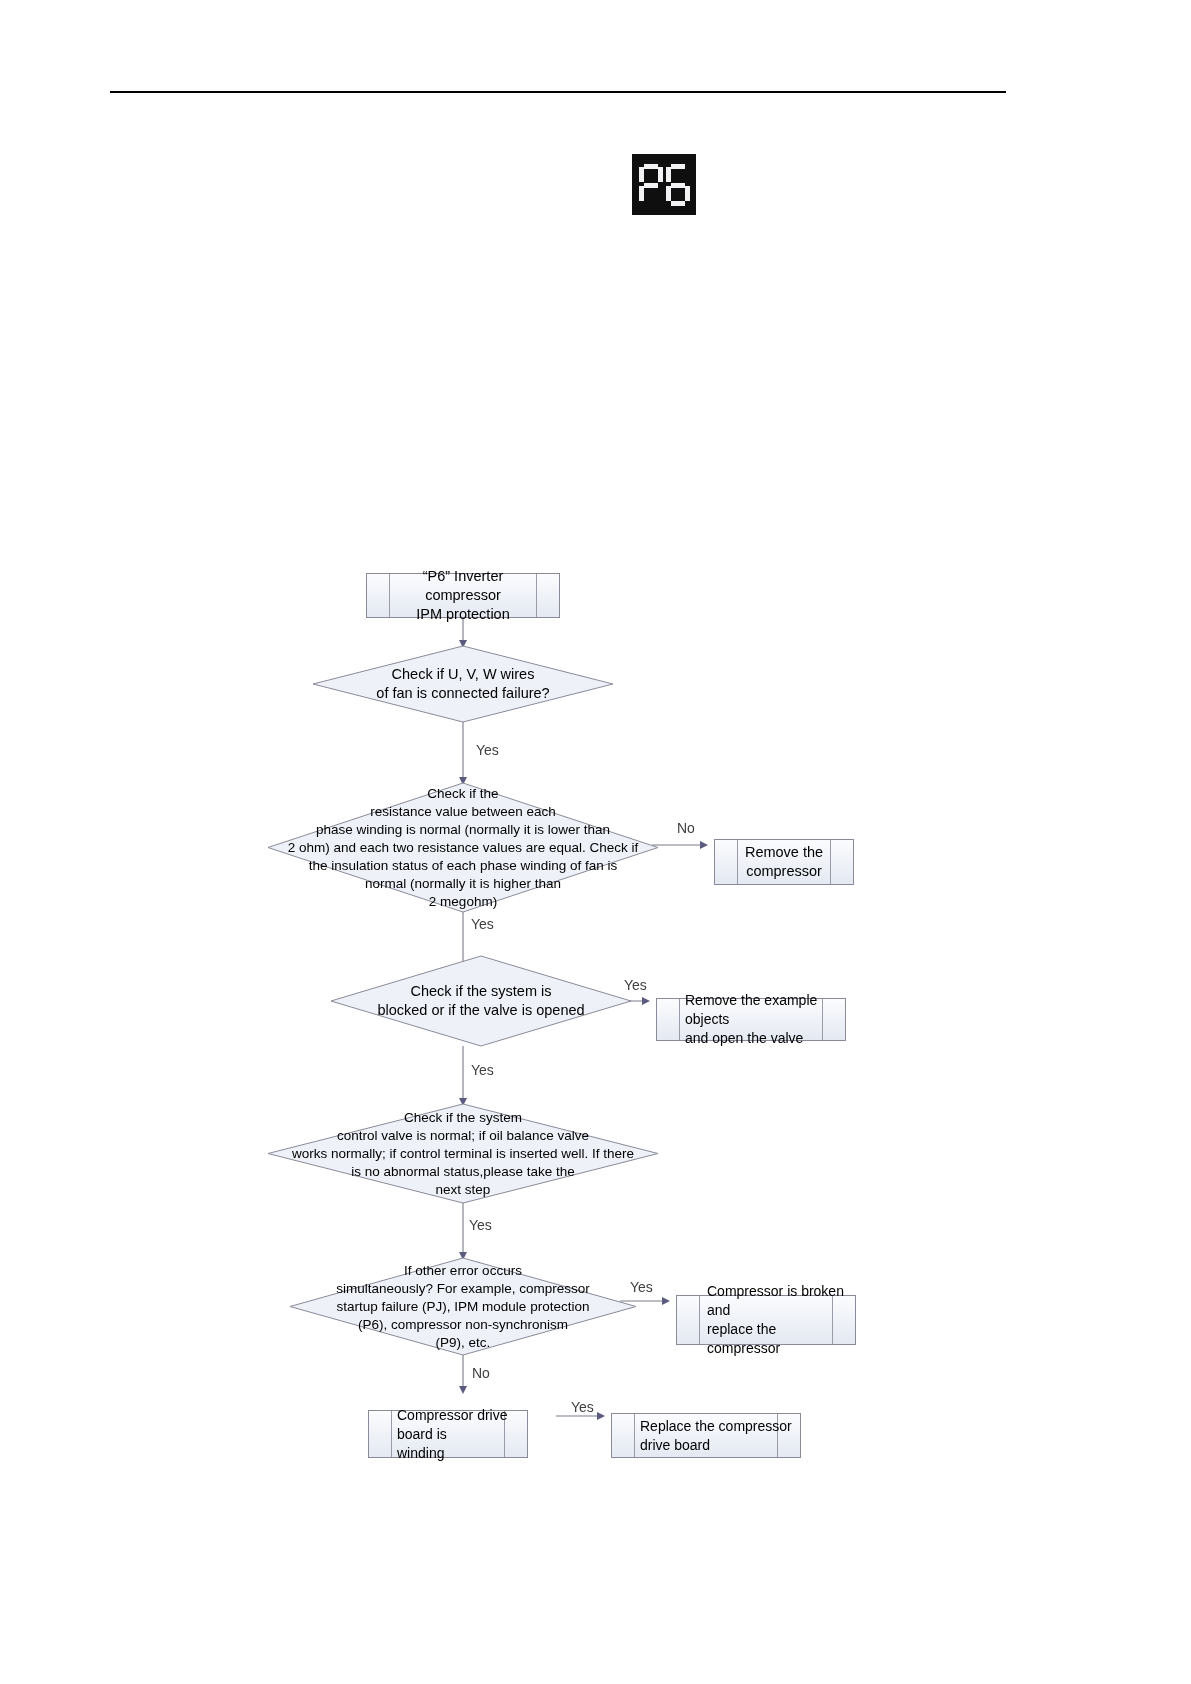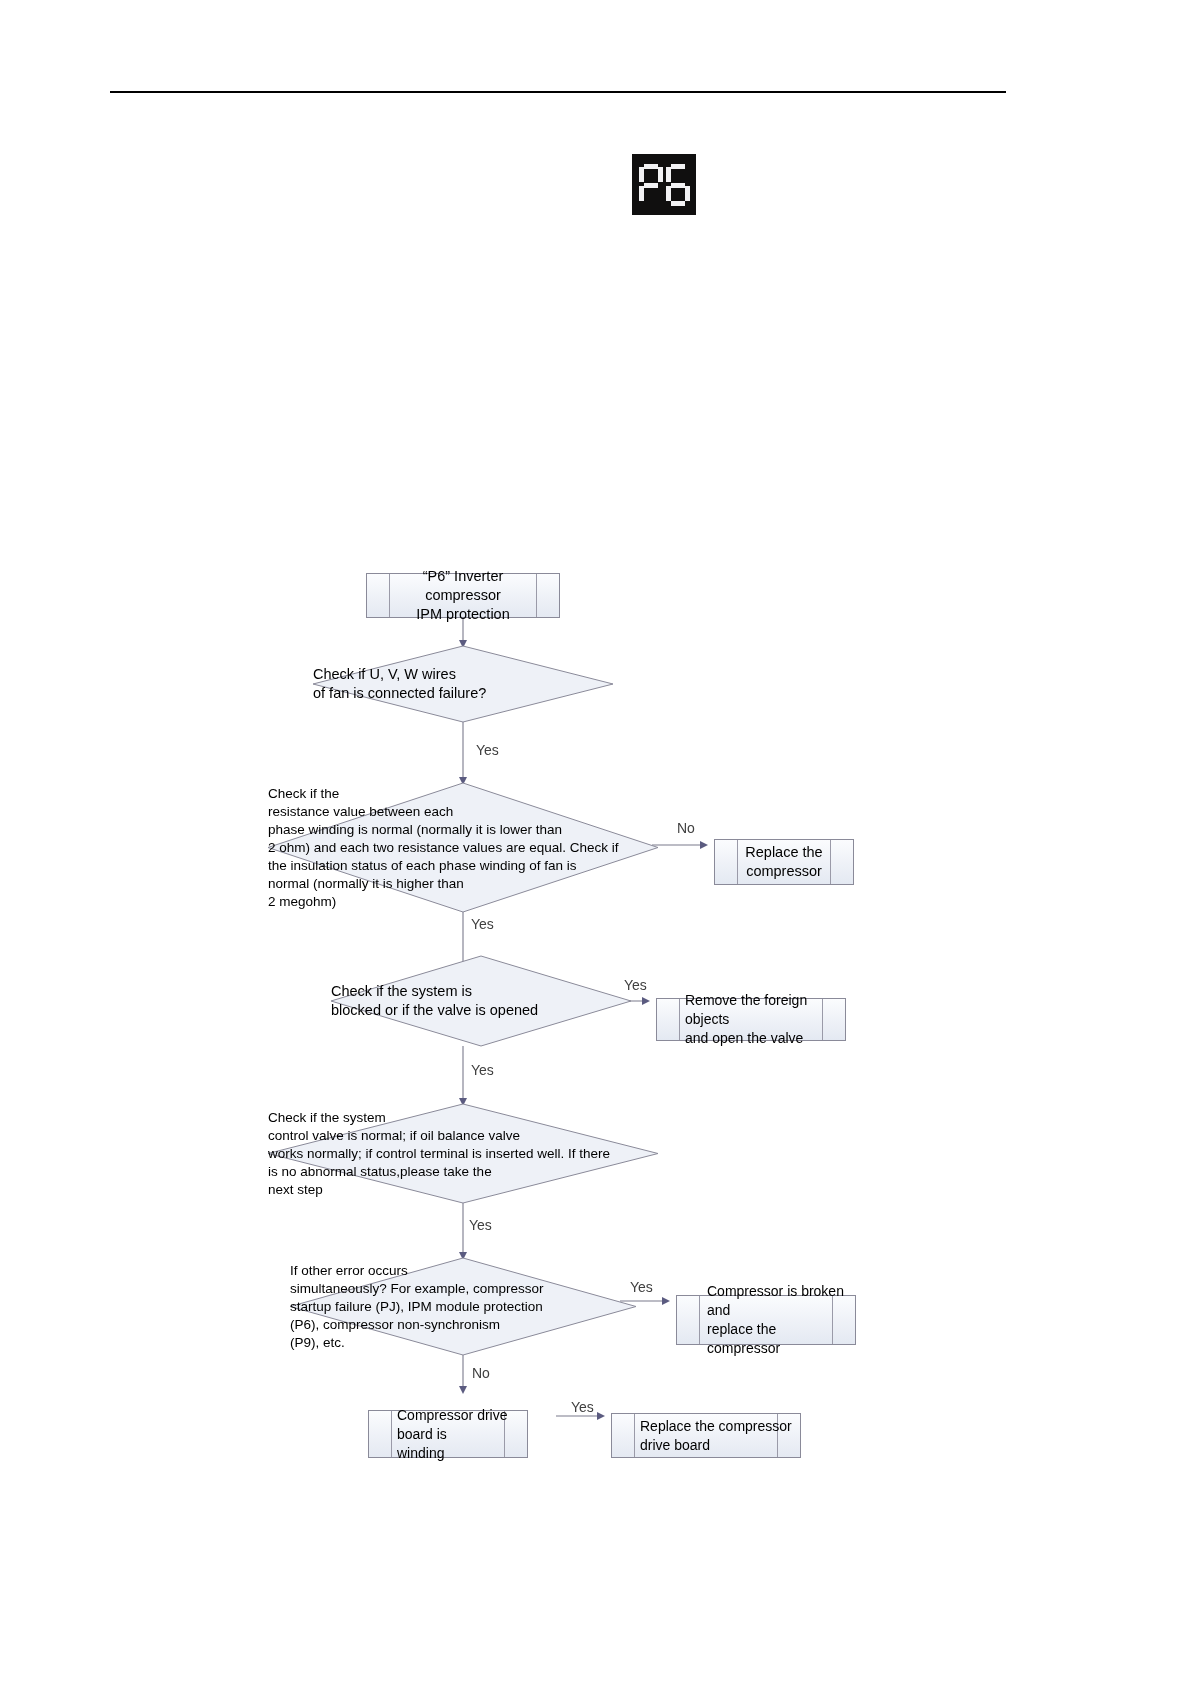--- a/index.html
+++ b/index.html
@@ -118,20 +118,21 @@
   }
   .decision .dtxt {
     position: absolute;
     left: 0;
     top: 0;
     width: 100%;
     height: 100%;
     display: flex;
     align-items: center;
     justify-content: center;
+    text-align: center;
     font-size: 14.5px;
     line-height: 19.5px;
     color: #000;
   }
   .decision .dtxt span { display: block; width: 100%; }
 
   
   .edge-label {
     position: absolute;
     font-size: 14px;
@@ -266,28 +267,28 @@
       <div>simultaneously? For example, compressor</div>
       <div>startup failure (PJ), IPM module protection</div>
       <div>(P6), compressor non-synchronism</div>
       <div>(P9), etc.</div>
     </span>
   </div>
 </div>
 
 <div class="node proc" style="left:714px; top:821px; width:140px; height:46px;">
   <div class="txt center">
-    <div>Replace the</div>
+    <div>Remove the</div>
     <div>compressor</div>
   </div>
 </div>
 
 <div class="node proc" style="left:656px; top:980px; width:190px; height:43px;">
   <div class="txt left" style="padding-left:28px; padding-right:6px; font-size:14px;">
-    <div>Remove the foreign objects</div>
+    <div>Remove the example objects</div>
     <div>and open the valve</div>
   </div>
 </div>
 
 <div class="node proc" style="left:676px; top:1277px; width:180px; height:50px;">
   <div class="txt left" style="padding-left:30px; padding-right:6px; font-size:14px;">
     <div>Compressor is broken and</div>
     <div>replace the compressor</div>
   </div>
 </div>

